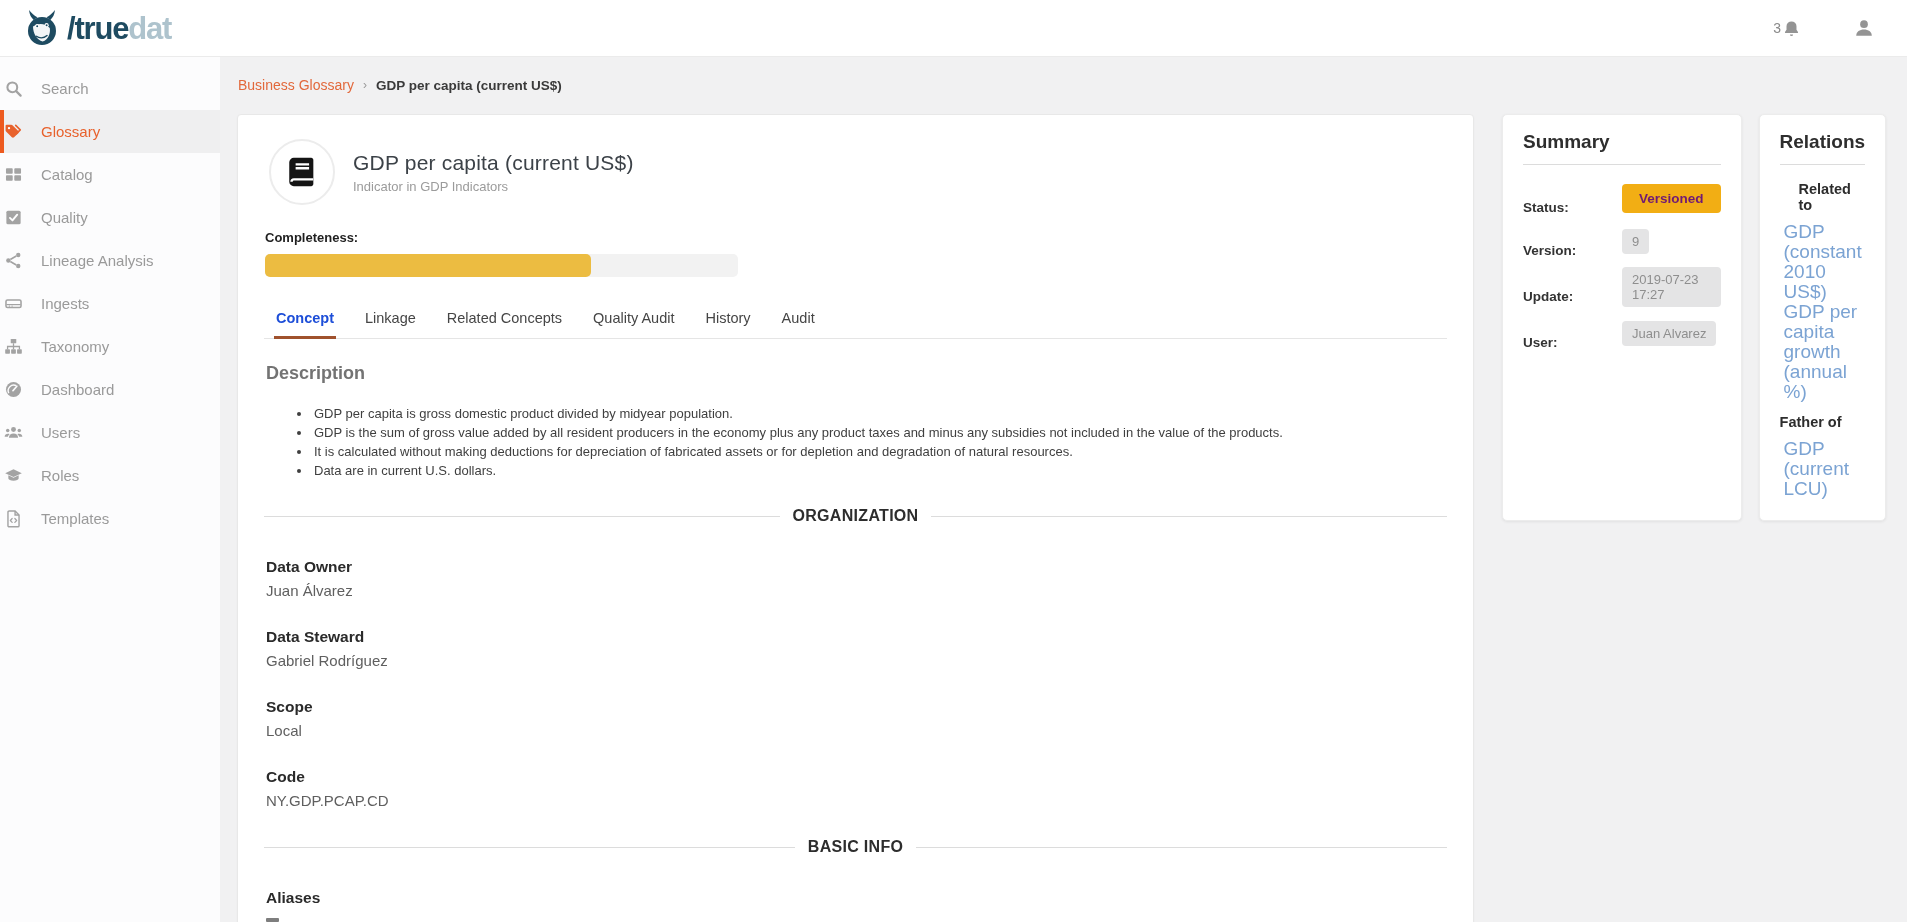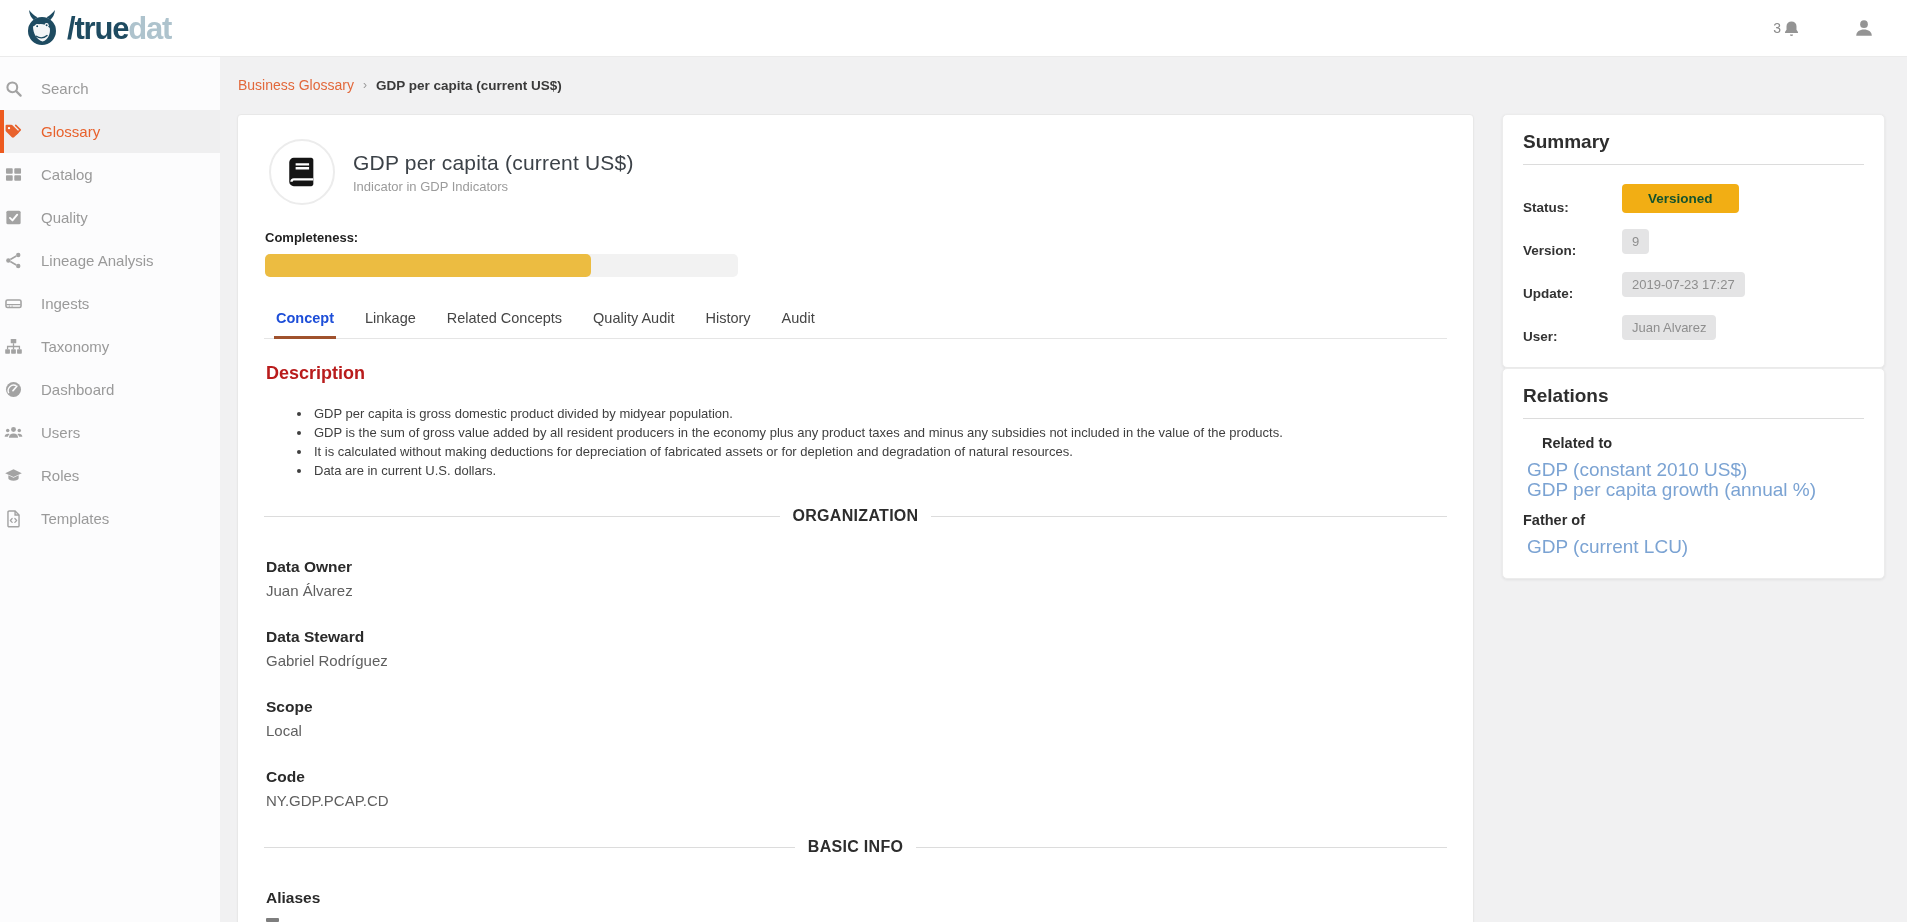--- a/index.html
+++ b/index.html
@@ -55,40 +55,40 @@
   .completeness{margin:25px 0 0 1px;}
   .comp-label{font-size:13px;font-weight:700;color:#1f1f1f;margin-bottom:9px;}
   .progress{width:473px;height:23px;background:#f2f2f2;border-radius:5px;}
   .progress-fill{height:100%;width:69%;background:var(--amber);border-radius:5px;}
 
   .tabs{display:flex;gap:27px;margin-top:27px;border-bottom:1px solid #e5e5e5;padding-left:10px;}
   .tab{padding:6px 2px 12px;font-size:14.5px;color:#454545;position:relative;cursor:pointer;white-space:nowrap;}
   .tab.active{font-weight:700;color:#1d4ed8;}
   .tab.active::after{content:"";position:absolute;left:0;right:0;bottom:-1px;height:3px;background:var(--tab-underline);}
 
-  .desc-heading{font-size:18px;font-weight:600;color:#b91c1c;margin:24px 0 0 2px;}
+  .desc-heading{font-size:18px;font-weight:600;color:#737373;margin:24px 0 0 2px;}
   .bullets{margin:20px 0 0 0;padding-left:48px;color:#3f3f3f;font-size:13px;line-height:19px;}
   .bullets li{padding-left:2px;}
 
   .section-divider{display:flex;align-items:center;gap:13px;margin:27px 0 33px;}
   .divider-line{flex:1;height:1px;background:#dcdcdc;}
   .divider-text{font-size:16px;font-weight:700;color:#2d2d2d;letter-spacing:.3px;}
 
   .field{margin:0 0 29px 2px;}
   .field-label{font-size:15.5px;font-weight:700;color:#2a2a2a;margin-bottom:6px;}
   .field-value{font-size:15px;color:#5f5f5f;}
   .empty-dash{width:13px;height:4px;background:#7e7e7e;border-radius:1px;margin-top:11px;}
 
   
-  .right-col{width:383px;flex:none;display:flex;flex-direction:column;}
+  .right-col{width:383px;flex:none;display:flex;flex-direction:row;gap:17px;}
   .side-card{background:#fff;border:1px solid #ececec;border-radius:5px;box-shadow:0 1px 3px rgba(0,0,0,.07);padding:16px 20px 21px;}
   .side-card-title{font-size:19px;font-weight:600;color:#2e2e2e;padding-bottom:11px;border-bottom:1px solid #dcdcdc;margin-bottom:16px;}
   .summary-row{display:flex;align-items:center;margin-bottom:9px;min-height:27px;}
   .s-label{width:99px;flex:none;font-size:13.5px;font-weight:700;color:#333;margin-top:19px;}
-  .badge-amber{background:var(--badge-amber);color:#14532d;font-weight:700;font-size:13.5px;padding:7px 26px;border-radius:4px;}
+  .badge-amber{background:var(--badge-amber);color:#701a75;font-weight:700;font-size:13.5px;padding:7px 17px;border-radius:4px;}
   .badge-gray{background:#e4e4e5;color:#8e8e8e;font-size:13px;padding:5px 10px;border-radius:4px;}
   .rel-heading{font-size:14.5px;font-weight:700;color:#2d2d2d;margin:12px 0 9px;}
   .rel-link{display:block;color:var(--link-blue);font-size:19px;line-height:20px;margin-left:4px;text-decoration:none;cursor:pointer;}
 </style>
 </head>
 <body>
 
 <header class="topbar">
   <div class="logo">
     <span>

